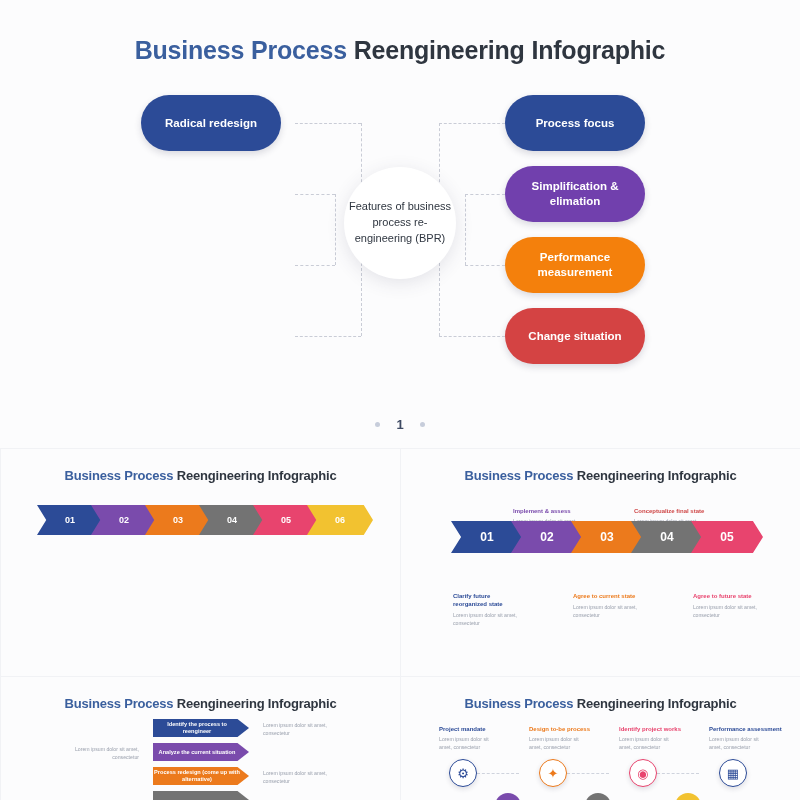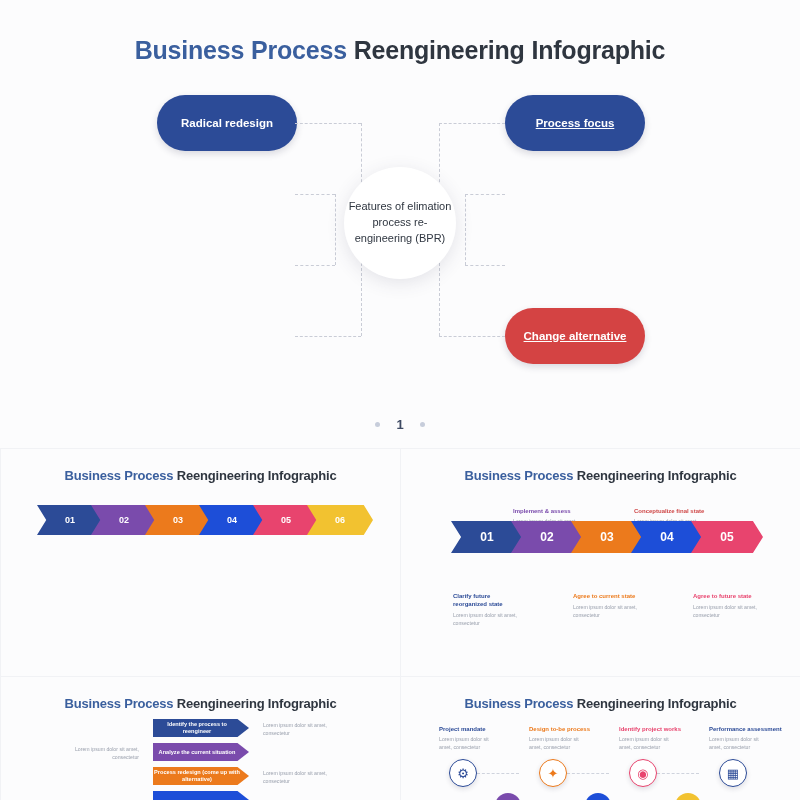--- a/index.html
+++ b/index.html
@@ -20,21 +20,21 @@
   .panel1 .title { font-size: 25px; margin-top: 36px; }
 
   .diagram { position: relative; width: 800px; height: 300px; margin-top: 22px; }
 
   .pill {
     position: absolute; width: 140px; height: 56px; border-radius: 30px;
     display: flex; align-items: center; justify-content: center; text-align: center;
     color: #ffffff; font-size: 11.5px; font-weight: 700; line-height: 1.3; padding: 0 10px;
     box-shadow: 0 3px 7px rgba(40,40,70,0.16);
   }
-  .pL { left: 157px; } .pR { left: 505px; text-decoration: underline; }
+  .pL { left: 141px; } .pR { left: 505px; }
   .r1 { top: 8px; } .r2 { top: 79px; } .r3 { top: 150px; } .r4 { top: 221px; }
 
   .c-blue   { background: #2c4b97; }
   .c-purple { background: #7140ad; }
   .c-orange { background: #f4800c; }
   .c-red    { background: #d44343; }
 
   .hub {
     position: absolute; left: 344px; top: 80px; width: 112px; height: 112px;
     border-radius: 50%; background: #ffffff;
@@ -67,21 +67,21 @@
     color: #fff; font-weight: 700;
     filter: drop-shadow(0 2px 3px rgba(40,40,70,0.16));
   }
   .chev.arrow {
     clip-path: polygon(0% 0%, 86% 0%, 100% 50%, 86% 100%, 0% 100%, 14% 50%);
   }
 
   .k-blue   { background: #2c4b97; }
   .k-purple { background: #7a4bac; }
   .k-orange { background: #ec7a1c; }
-  .k-red    { background: #1d4ed8; }
+  .k-red    { background: #737373; }
   .k-pink   { background: #e8446e; }
   .k-yellow { background: #f2c230; align-items: center; }
 
   .t-blue   { color: #2c4b97; }
   .t-purple { color: #7a4bac; }
   .t-orange { color: #ec7a1c; }
   .t-red    { color: #cf4747; }
   .t-pink   { color: #e8446e; }
 
   .lbl { position: absolute; font-size: 6px; font-weight: 700; line-height: 1.35; }
@@ -134,26 +134,32 @@
       <div class="dash h" style="left:439px; top:249px; width:66px;"></div>
       <div class="dash v" style="left:439px; top:136px; height:113px;"></div>
 
       <div class="pill pL r1 c-blue">
           <span>Radical redesign</span>
         </div>
 
       <div class="pill pR r1 c-blue">
           <span>Process focus</span>
         </div>
+      <div class="pill pR r2 c-purple">
+          <span>Simplification &amp; elimation</span>
+        </div>
+      <div class="pill pR r3 c-orange">
+          <span>Performance measurement</span>
+        </div>
       <div class="pill pR r4 c-red">
-          <span>Change alternative</span>
+          <span>Change situation</span>
         </div>
 
       <div class="hub">
-          <span>Features of elimation process re-engineering (BPR)</span>
+          <span>Features of business process re-engineering (BPR)</span>
         </div>
     </div>
 
     <div class="pager" style="top:415px;">
       <span class="dot"></span>
       <span class="num">1</span>
       <span class="dot"></span>
     </div>
   </section>
 

